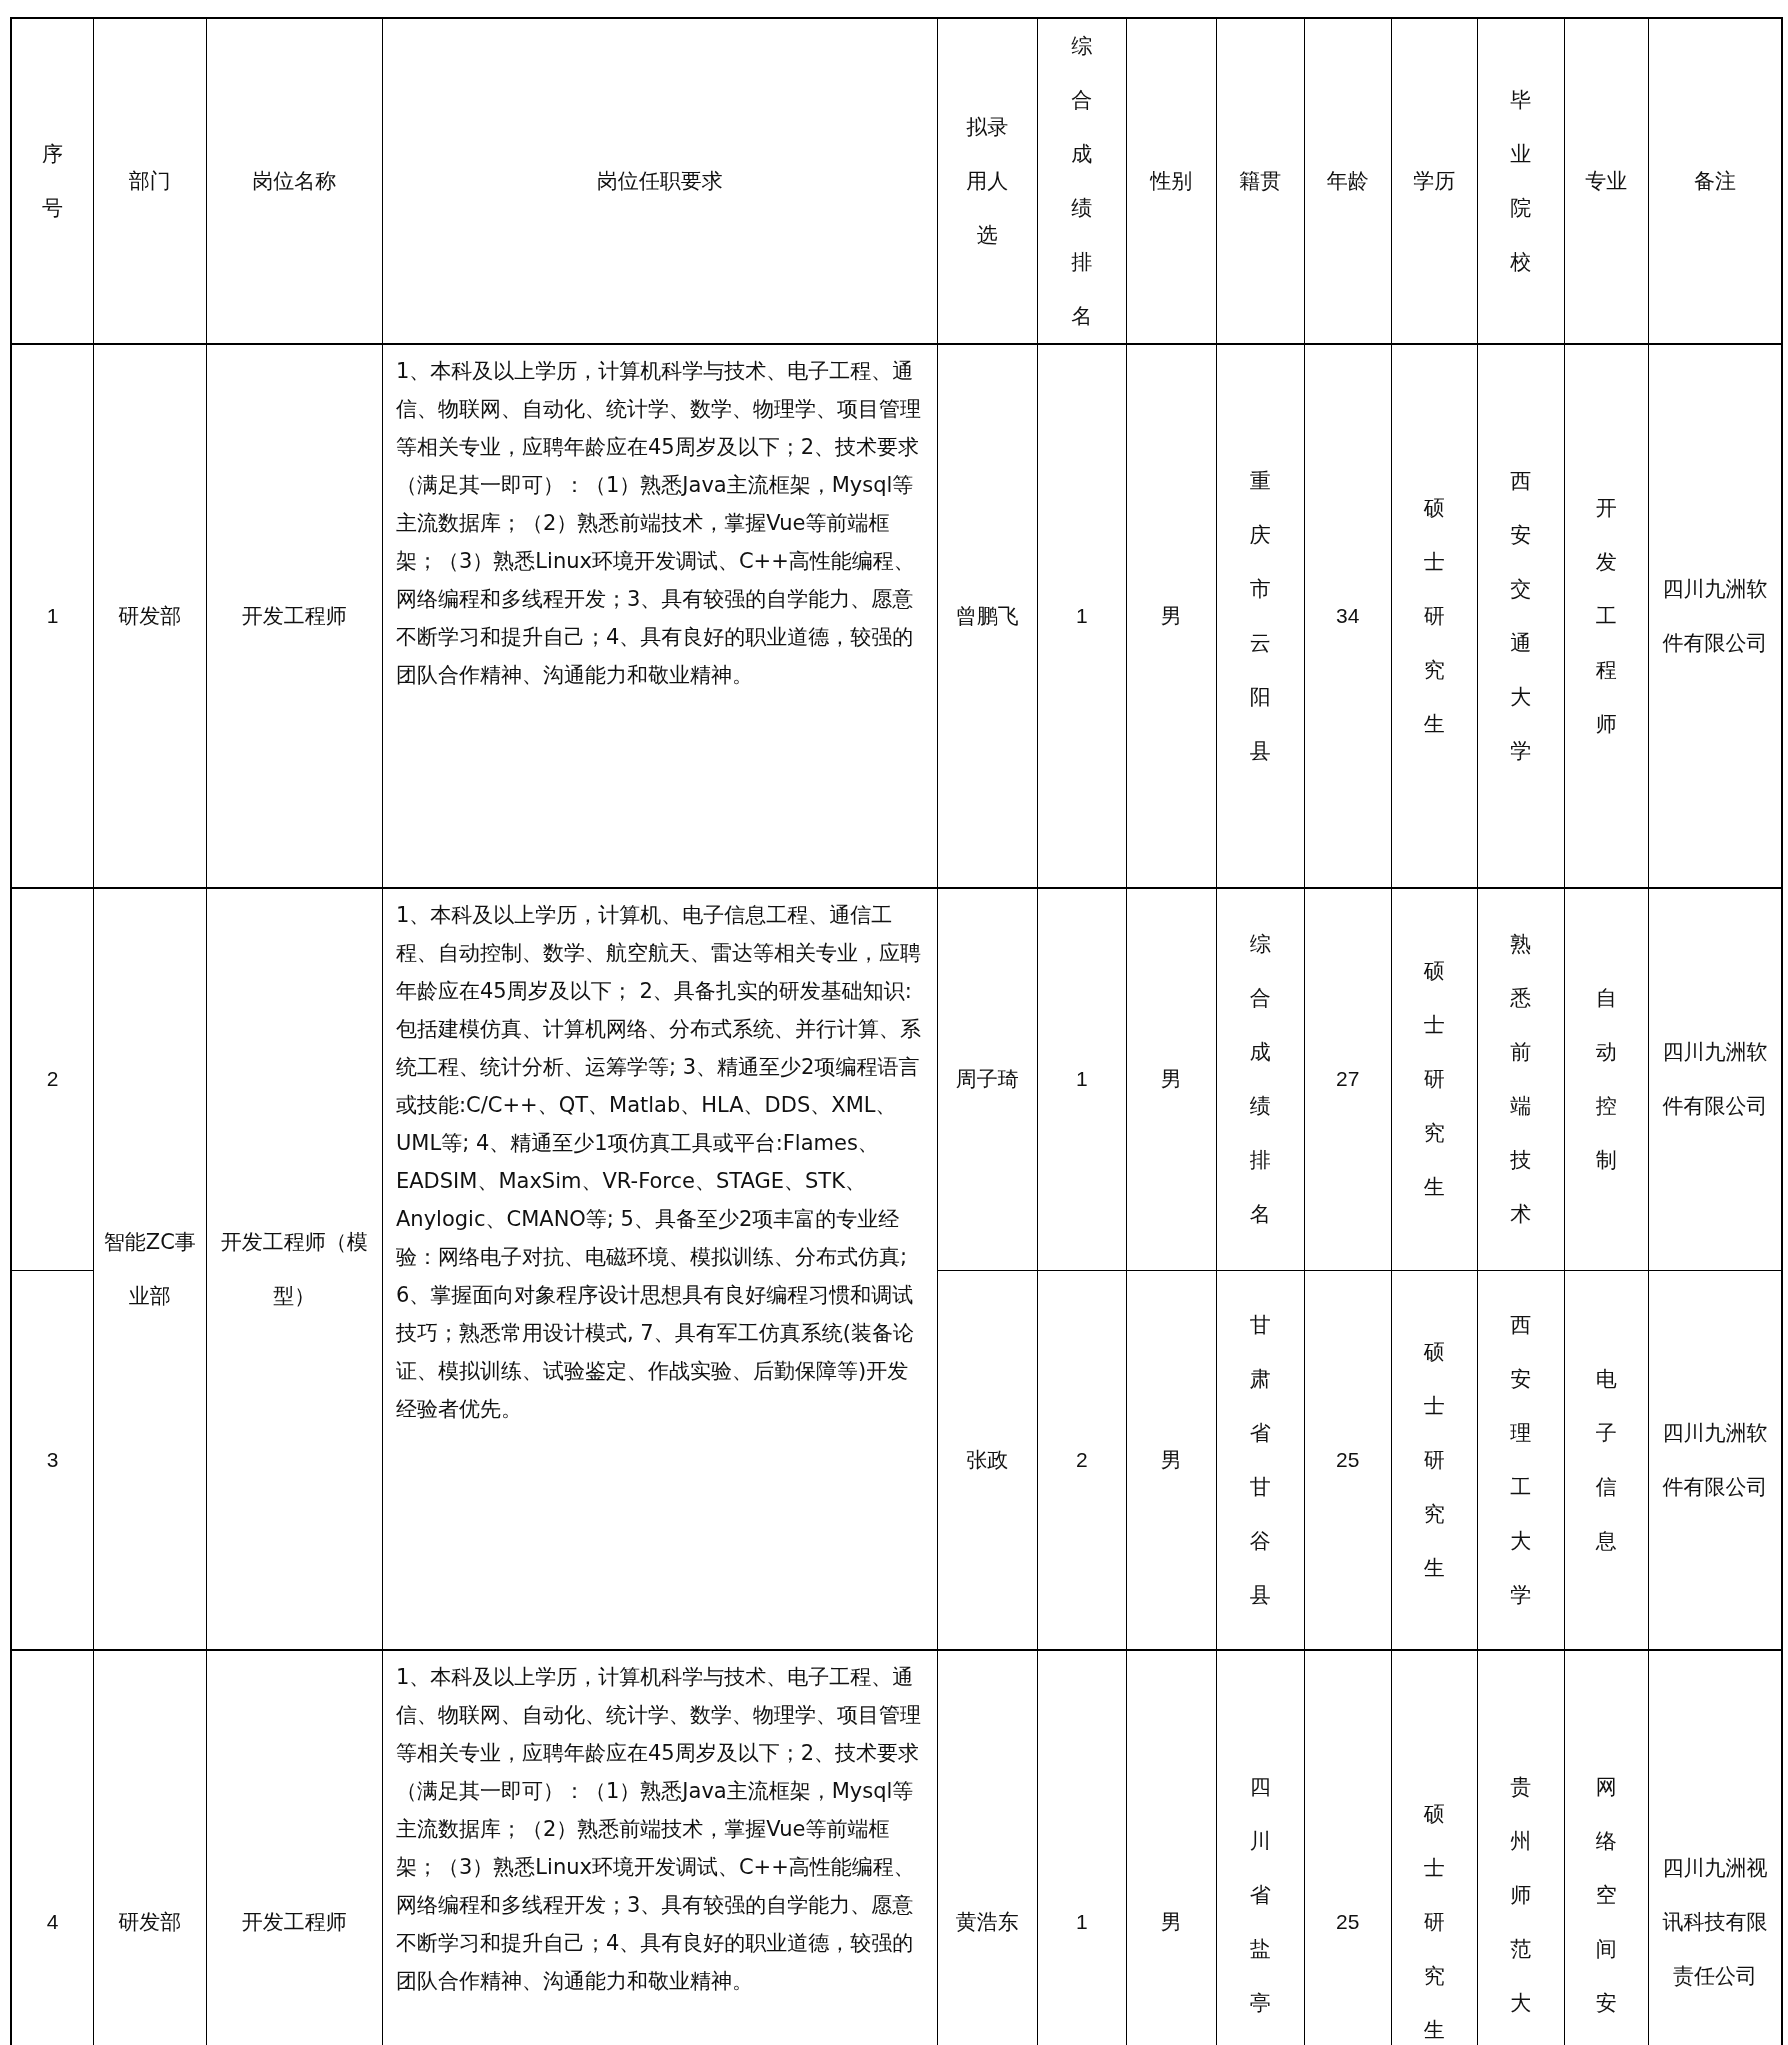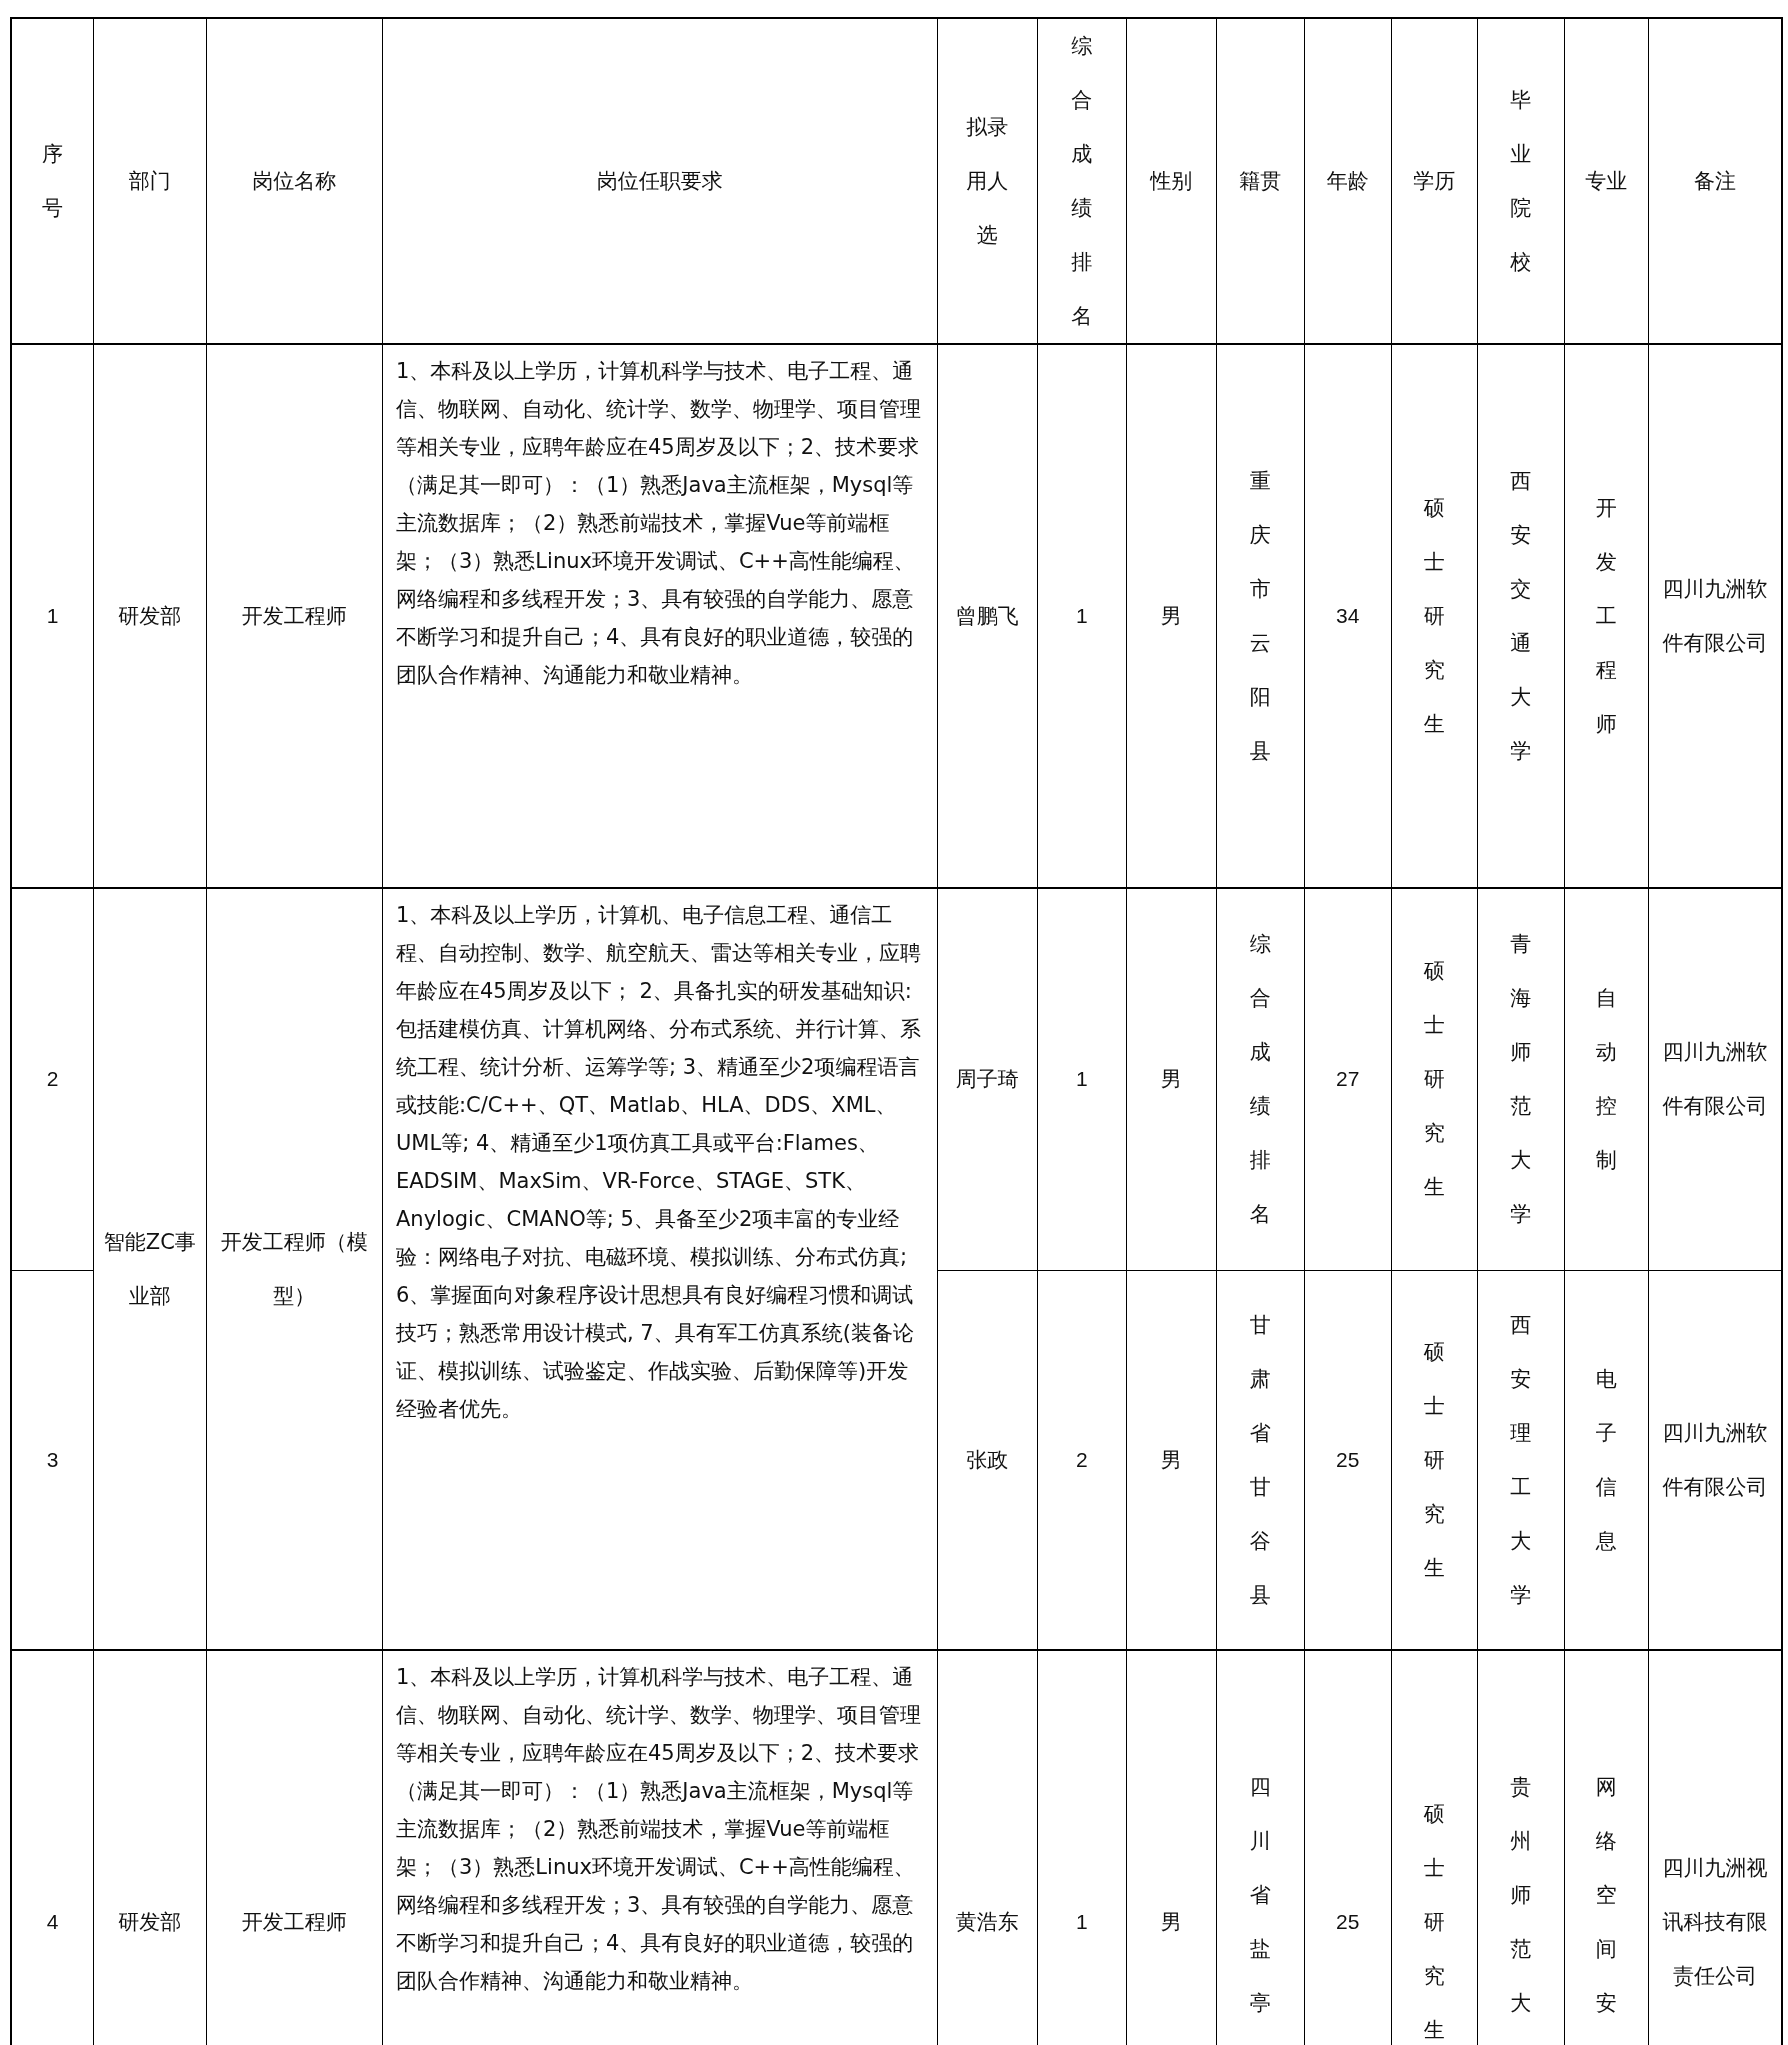--- a/index.html
+++ b/index.html
@@ -84,21 +84,21 @@
       <td rowspan="2">开发工程师（模型）</td>
       <td rowspan="2" class="req">
           <p>1、本科及以上学历，计算机、电子信息工程、通信工程、自动控制、数学、航空航天、雷达等相关专业，应聘年龄应在45周岁及以下； 2、具备扎实的研发基础知识:包括建模仿真、计算机网络、分布式系统、并行计算、系统工程、统计分析、运筹学等; 3、精通至少2项编程语言或技能:C/C++、QT、Matlab、HLA、DDS、XML、UML等; 4、精通至少1项仿真工具或平台:Flames、EADSIM、MaxSim、VR-Force、STAGE、STK、Anylogic、CMANO等; 5、具备至少2项丰富的专业经验：网络电子对抗、电磁环境、模拟训练、分布式仿真; 6、掌握面向对象程序设计思想具有良好编程习惯和调试技巧；熟悉常用设计模式, 7、具有军工仿真系统(装备论证、模拟训练、试验鉴定、作战实验、后勤保障等)开发经验者优先。</p>
         </td>
       <td>周子琦</td>
       <td class="num">1</td>
       <td>男</td>
       <td class="narrow">综合成绩排名</td>
       <td class="num">27</td>
       <td class="narrow">硕士研究生</td>
-      <td class="narrow">青海师范大学</td>
+      <td class="narrow">熟悉前端技术</td>
       <td class="narrow">自动控制</td>
       <td>四川九洲软件有限公司</td>
     </tr>
 
     <tr class="row-group-end" style="height:380px">
       <td class="num">3</td>
       <td>张政</td>
       <td class="num">2</td>
       <td>男</td>
       <td class="narrow">甘肃省甘谷县</td>

